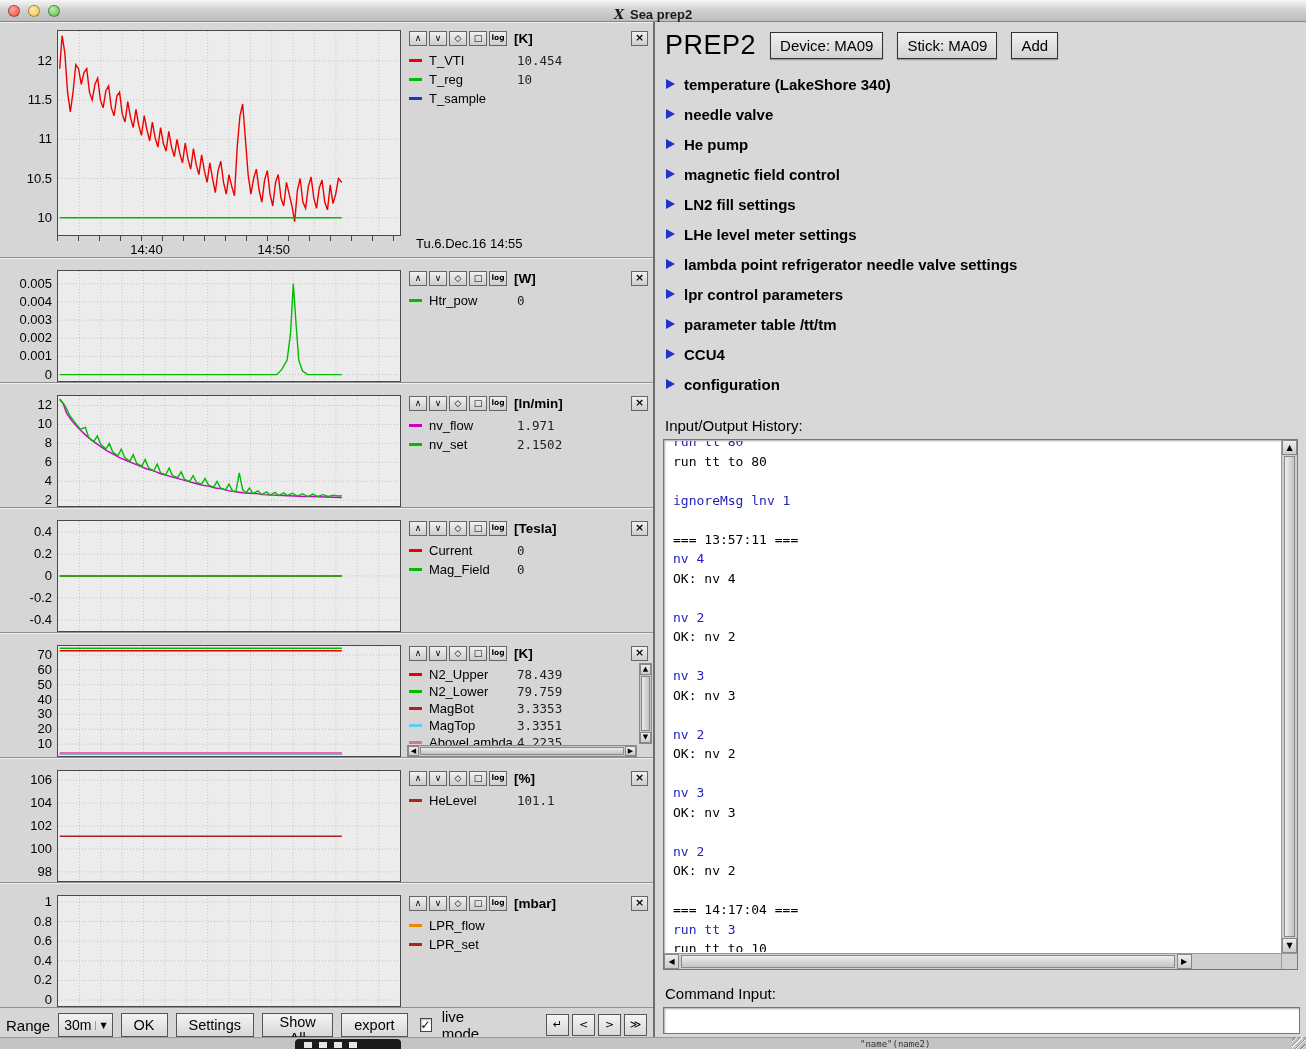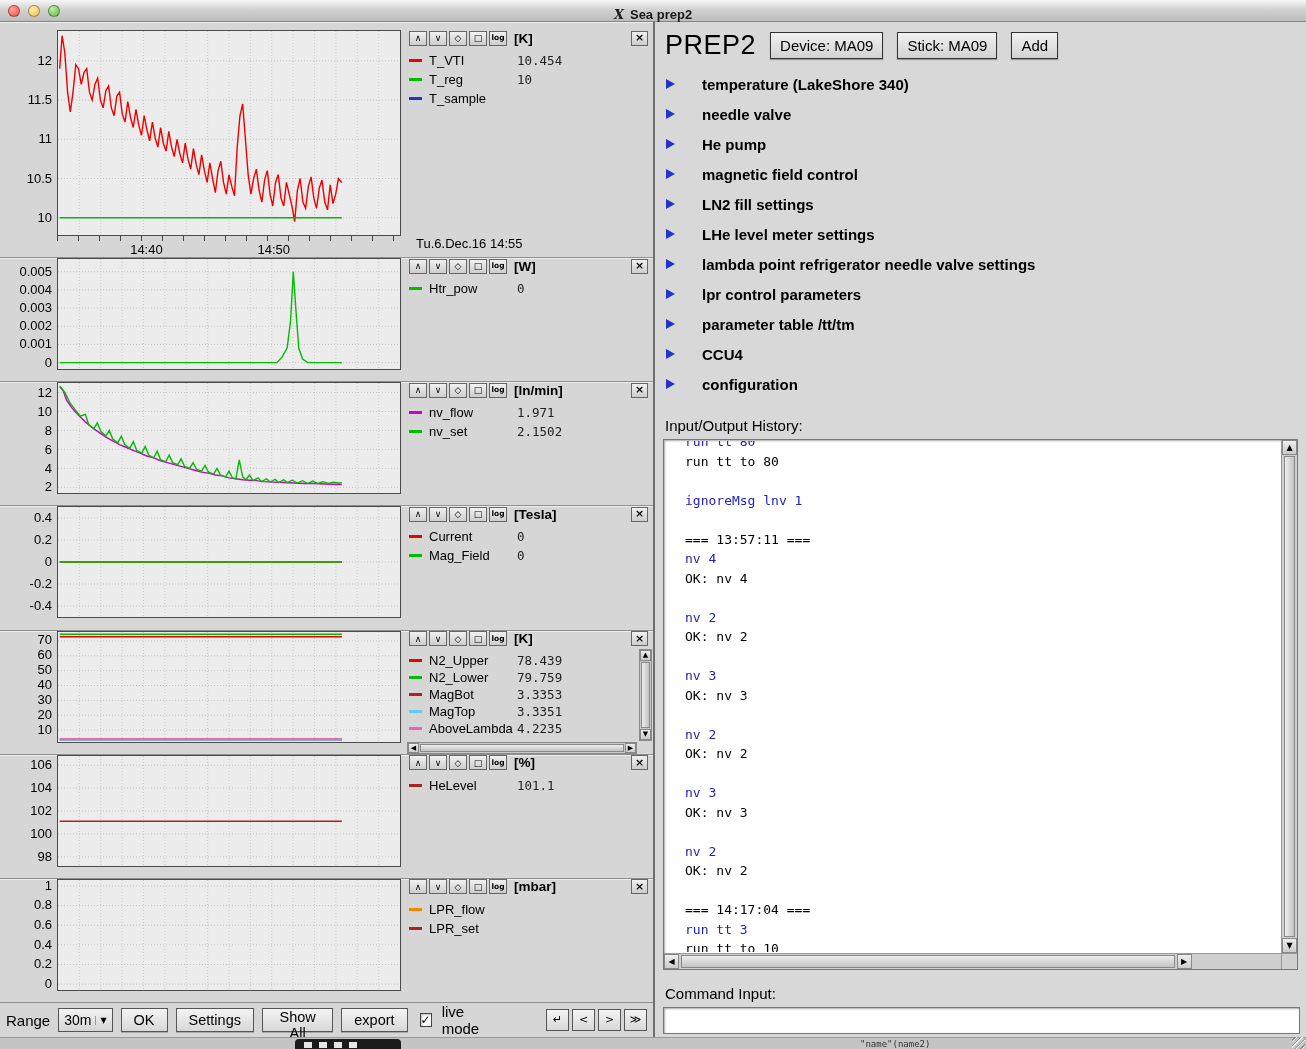--- a/index.html
+++ b/index.html
@@ -16,21 +16,21 @@
   .wtitle { position:absolute; left:0; right:0; text-align:center; font-size:13px; font-weight:bold; color:#1a1a1a;margin-top:8px; }
   .xicon { font-family:"DejaVu Serif", serif; font-weight:bold; font-style:italic; margin-right:6px; }
 
   .main { display:flex; height:1015px; }
   .left { width:653px; background:#d6d6d6; display:flex; flex-direction:column; }
   .rightpane { width:653px; border-left:2px solid #6e6e6e; background:#d8d8d8; display:flex; flex-direction:column; }
 
   
   .panel { position:relative; display:flex; border-bottom:1px solid #8f8f8f; box-shadow:inset 0 1px 0 #eeeeee; background:#d6d6d6; }
   .p1 { height:239px; padding-top:8px; }
-  .psm { height:158px; padding-top:0; }
+  .psm { height:158px; padding-top:12px; }
   .ycol { width:57px; position:relative; flex:none; }
   .p1 .ycol { height:204px; } .psm .ycol { height:110px; }
   .ylab { position:absolute; right:5px; transform:translateY(-50%); font-size:13px; white-space:nowrap; }
   .plotwrap { flex:none; width:344px; position:relative; }
   .plotarea { width:344px; border:1px solid #4a4a4a; background:#ececec; position:relative; overflow:hidden; }
   .p1 .plotarea { height:206px; } .psm .plotarea { height:112px; }
   .plotarea svg { position:absolute; left:0; top:0; width:100%; height:100%; display:block; }
   .ticksrow { height:5px; width:344px; background:repeating-linear-gradient(90deg,#444 0 1px,transparent 1px 21px); }
   .xlabels { position:relative; height:16px; }
   .xlab { position:absolute; top:1px; transform:translateX(-50%); font-size:13px; }
@@ -66,26 +66,26 @@
   .chk { width:14px; height:14px; border:1px solid #444; background:#fff; box-shadow:inset 1px 1px 2px #bbb; font-size:12px; line-height:12px; text-align:center; font-weight:bold; font-family:"DejaVu Sans",sans-serif; margin-left:4px; }
   .chklabel { font-size:15px; margin-left:2px; }
   .navgrp { margin-left:44px; display:flex; gap:3px; }
   .navbtn { width:23px; height:22px; border:1px solid #555; background:linear-gradient(#f4f4f4,#d8d8d8); font-size:11px; line-height:18px; text-align:center; padding:0; font-family:"DejaVu Sans",sans-serif; }
 
   
   .rheader { display:flex; align-items:center; gap:14px; padding:8px 8px 2px 10px; }
   .prep2 { font-size:27px; letter-spacing:.5px; }
   .hbtn { height:27px; padding:0 9px; font-size:15px; border:1px solid #333; background:linear-gradient(#f1f1f1,#d2d2d2); box-shadow:0 1px 1px #999; font-family:inherit; }
   .tree { padding-top:6px; }
-  .titem { height:30px; display:flex; align-items:center; padding-left:11px; gap:27px; cursor:default; }
+  .titem { height:30px; display:flex; align-items:center; padding-left:11px; gap:9px; cursor:default; }
   .tri { width:0; height:0; border-left:9px solid #2233cc; border-top:5.5px solid transparent; border-bottom:5.5px solid transparent; flex:none; }
   .titemlabel { font-weight:bold; font-size:15px; white-space:nowrap; }
   .iolabel { margin:18px 0 5px 10px; font-size:15px; }
   .iobox { margin:0 8px; height:531px; position:relative; background:#fff; border:1px solid #777; box-shadow:inset 1px 1px 2px #aaa; }
-  .iotext { position:absolute; left:1px; top:1px; right:17px; bottom:17px; overflow:hidden; padding:0 20px; font-family:"DejaVu Sans Mono", monospace; font-size:13px; line-height:19.5px; }
+  .iotext { position:absolute; left:1px; top:1px; right:17px; bottom:17px; overflow:hidden; padding:0 8px; font-family:"DejaVu Sans Mono", monospace; font-size:13px; line-height:19.5px; }
   .iotext > div:first-child { margin-top:-9px; }
   .ioline { white-space:pre; }
   .ioline.cmd { color:#2222bb; }
   .vbar { position:absolute; top:0; right:0; bottom:16px; width:16px; background:#cfcfcf; border-left:1px solid #999; display:flex; flex-direction:column; }
   .vbar .sbtn, .hbar .sbtn { width:15px; height:15px; font-size:8px; line-height:13px; }
   .vthumb { flex:1; margin:1px 2px; background:linear-gradient(90deg,#ededed,#c4c4c4); border:1px solid #888; }
   .hbar { position:absolute; left:0; right:16px; bottom:0; height:16px; background:#cfcfcf; border-top:1px solid #999; display:flex; }
   .hthumb { width:80%; margin:1px 2px; background:linear-gradient(#ededed,#c4c4c4); border:1px solid #888; }
   .iocorner { position:absolute; right:0; bottom:0; width:16px; height:16px; background:#d0d0d0; border-left:1px solid #999; border-top:1px solid #999; }
   .cilabel { margin:15px 0 5px 10px; font-size:15px; }

